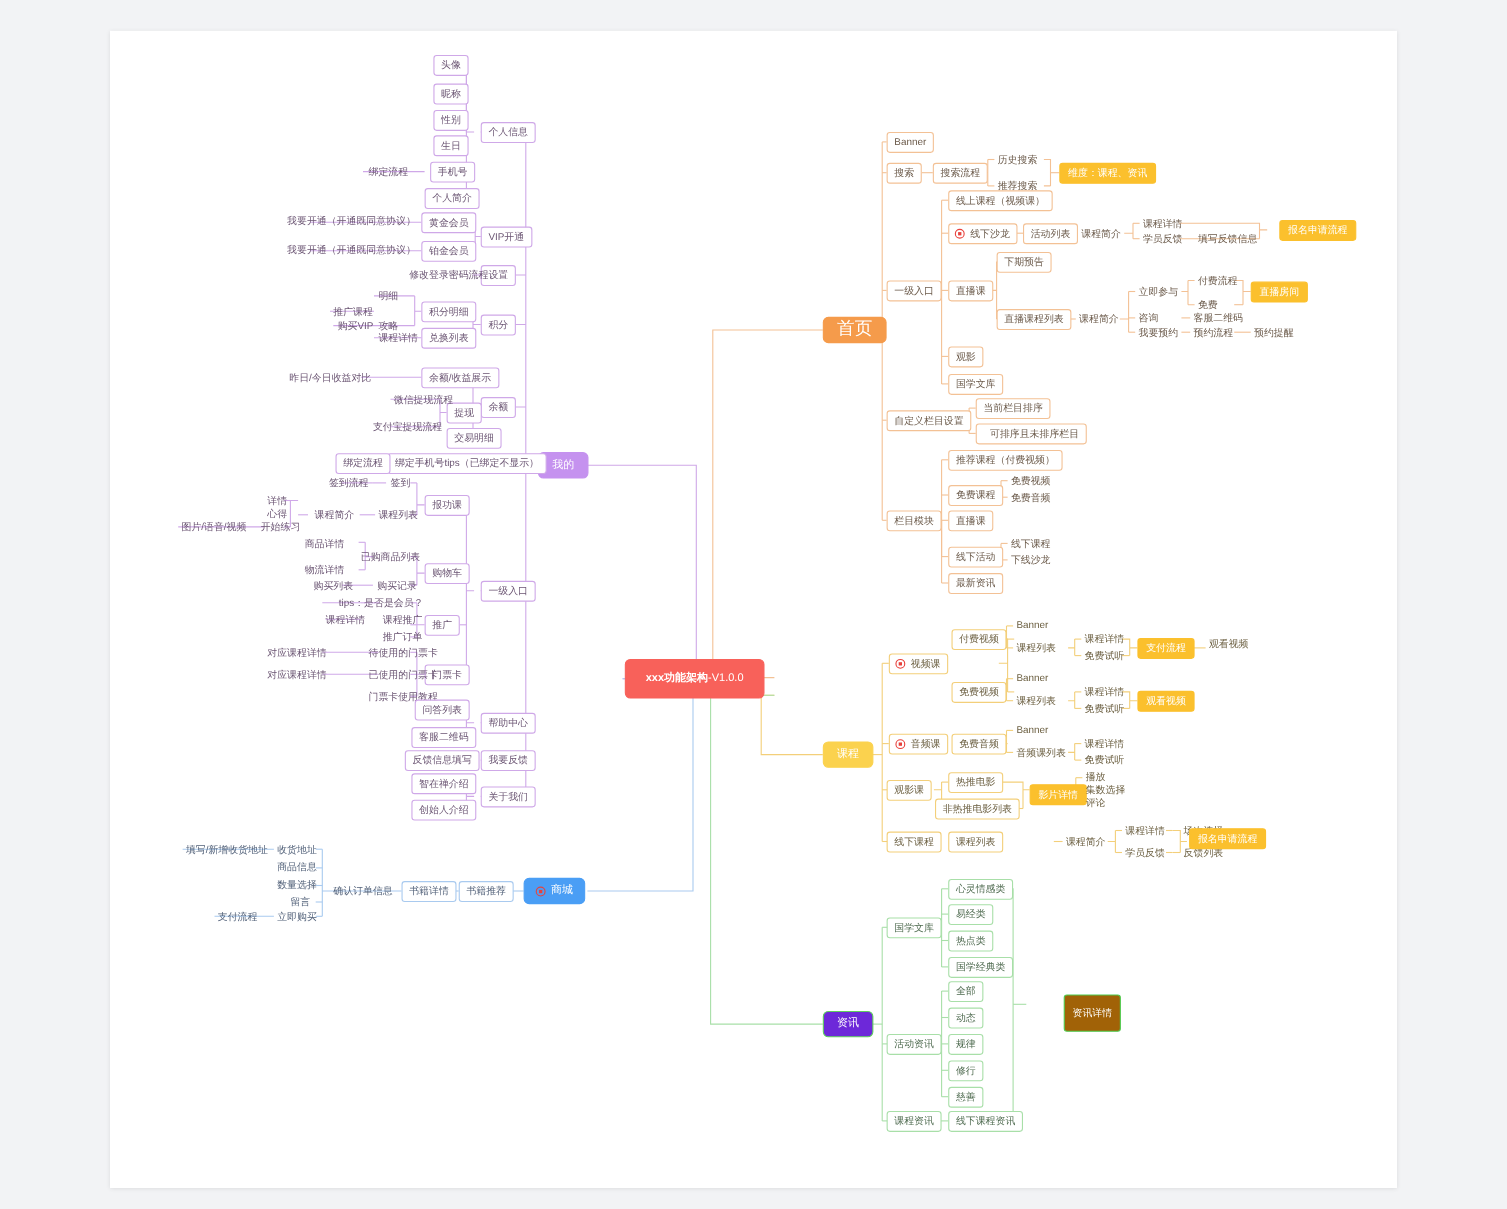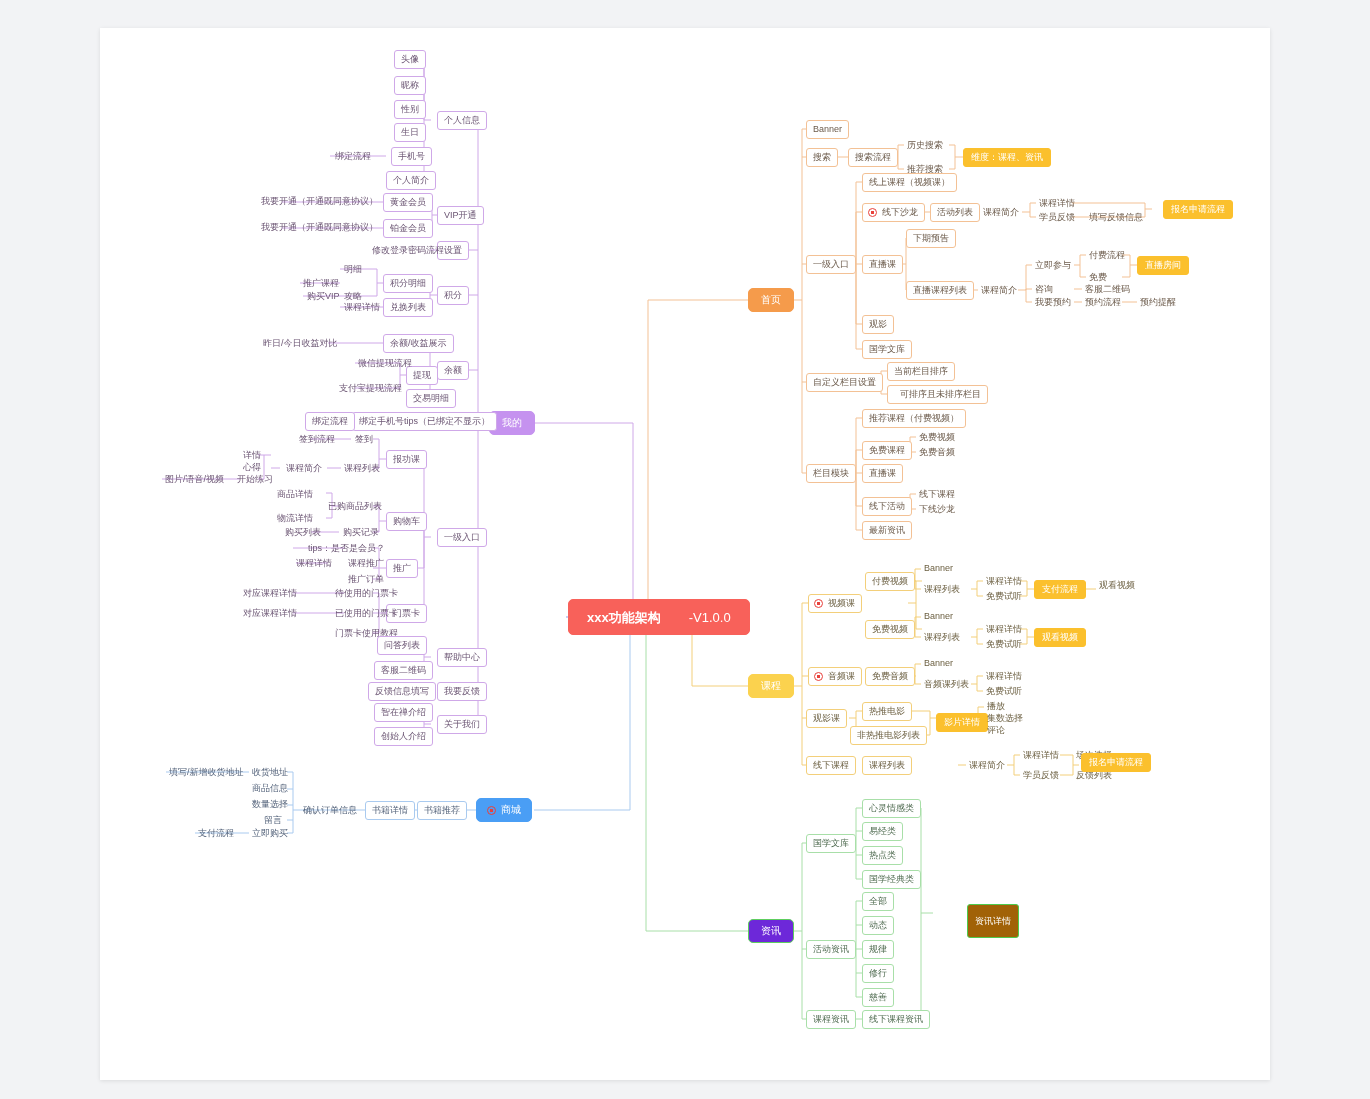--- a/index.html
+++ b/index.html
@@ -37,37 +37,36 @@
   .p-txt { color: #6b5573; }
   .p-main { background: #c592ef; border:1px solid #c592ef; color:#fff; font-size:10px; height:24px; padding:0 12px; border-radius:5px; }
   
   .b-box { border-color: #a8c9ef; color: #4d6versus; color:#4f6versus; color:#50607a; }
   .b-box { border-color:#a9caef; color:#53627a; }
   .b-txt { color:#53627a; }
   .b-main { background:#4a9ef5; border:1px solid #4a9ef5; color:#fff; font-size:10px; height:24px; padding:0 10px; border-radius:5px; }
   
   .o-box { border-color:#f3c195; color:#6b5a4a; }
   .o-txt { color:#6b5a4a; }
-  .o-main { background:#f59b4b; border:1px solid #f59b4b; color:#fff; font-size:10px; height:24px; padding:0 12px; border-radius:5px; }
+  .o-main { background:#f59b4b; border:1px solid #f59b4b; color:#fff; font-size:16px; height:24px; padding:0 12px; border-radius:5px; }
   
   .y-box { border-color:#f3cf7a; color:#6d6143; }
   .y-txt { color:#6d6143; }
   .y-main { background:#fbd24e; border:1px solid #fbd24e; color:#fff; font-size:10px; height:24px; padding:0 12px; border-radius:5px; }
   .badge-y { background:#fbc02d; border:1px solid #fbc02d; color:#fff; font-size:9px; height:19px; padding:0 7px; border-radius:3px; }
   
   .g-box { border-color:#a8dfa8; color:#4f6b50;font-family:Liberation Serif, serif; }
   .g-main { background:#6d28d9; border:1px solid #5ece5e; color:#fff; font-size:10px; height:24px; padding:0 12px; border-radius:5px; }
   .badge-g { background:#a16207; border:1px solid #4ecb4e; color:#fff; font-size:9px; height:19px; padding:16px 7px; border-radius:3px;margin-left:32px; }
 
   
   .root {
     background:#f8615a; border:1px solid #f8615a; color:#fff;
-    font-size:13px; height:36px; padding:15px 18px; border-radius:5px;
+    font-size:10px; height:36px; padding:15px 18px; border-radius:5px;
     font-weight: normal;
-    gap: 28px;
   }
   .root b { font-weight:bold; }
 
   .ricon {
     display:inline-flex; align-items:center; justify-content:center;
     width:9px; height:9px; border-radius:50%;
     border:1.4px solid #e8413c; margin-right:5px; flex:0 0 auto;
   }
   .ricon i { display:block; width:3px; height:3px; background:#e8413c; }
 </style>

